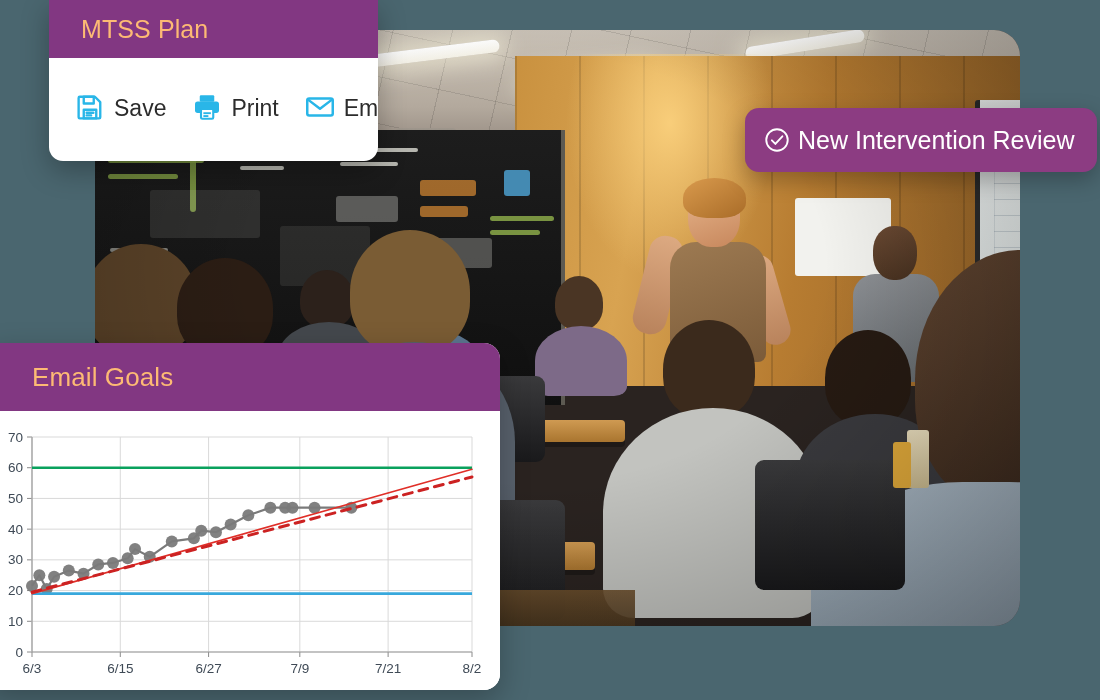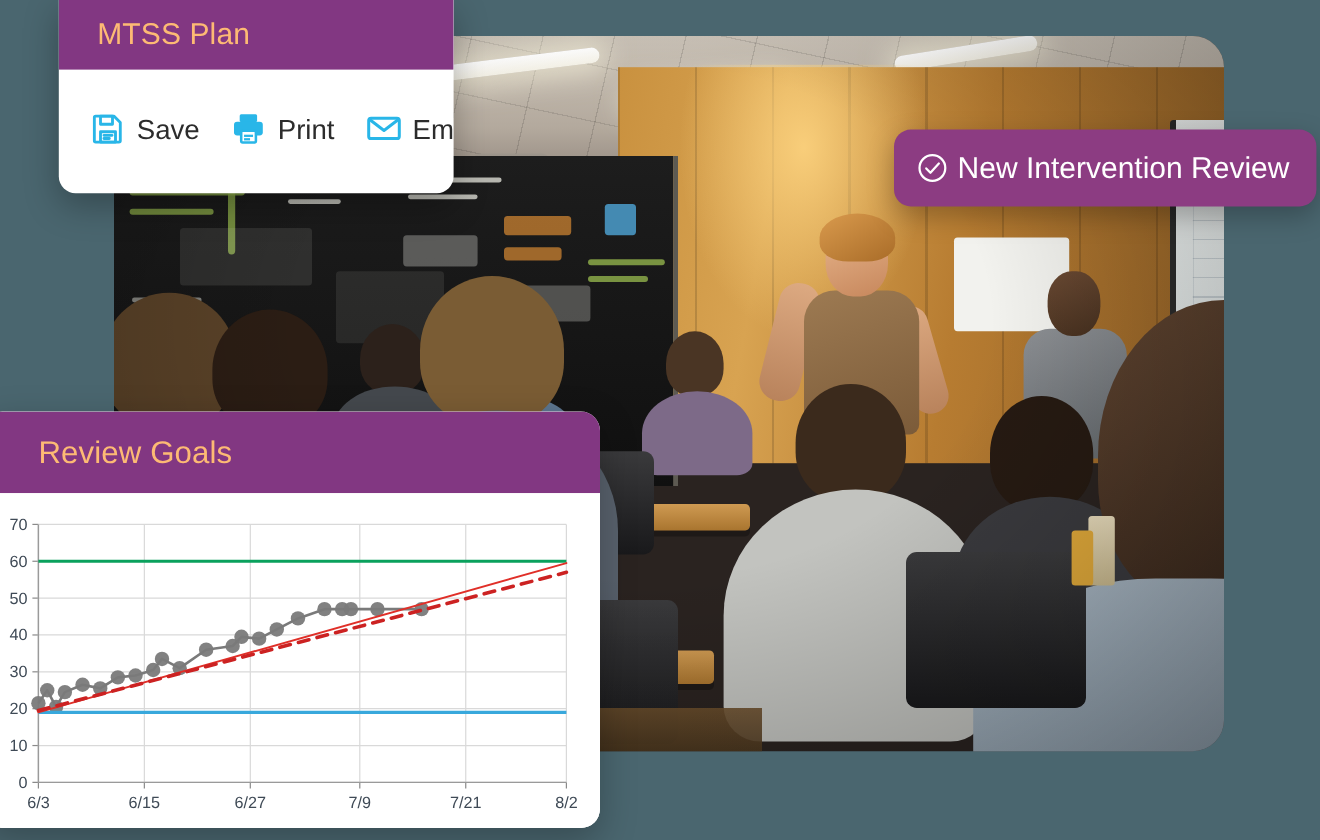--- a/index.html
+++ b/index.html
@@ -379,21 +379,21 @@
       <svg width="28" height="28" viewBox="0 0 24 24" fill="none" stroke="#ffffff" stroke-width="1.6" stroke-linecap="round" stroke-linejoin="round">
         <circle cx="12" cy="12" r="9.2"></circle>
         <path d="M7.6 12.3 10.6 15.4 16.6 8.8"></path>
       </svg>
     </span>
     <span class="badge-text">New Intervention Review</span>
   </div>
 
   <div class="card" id="goals-card">
     <div class="card-header">
-      <span class="card-title">Review Goals</span>
+      <span class="card-title">Email Goals</span>
     </div>
     <div class="chart-wrap">
       <svg id="chart-svg" width="514" height="279" viewBox="0 0 514 279">
           <line x1="46" y1="241" x2="486" y2="241" stroke="#d9d9d9" stroke-width="1"></line>
           <text x="37" y="245.5" text-anchor="end" class="tick-label">0</text>
           <line x1="41" y1="241" x2="46" y2="241" stroke="#8a8a8a" stroke-width="1"></line>
           <line x1="46" y1="210.28571428571428" x2="486" y2="210.28571428571428" stroke="#d9d9d9" stroke-width="1"></line>
           <text x="37" y="214.78571428571428" text-anchor="end" class="tick-label">10</text>
           <line x1="41" y1="210.28571428571428" x2="46" y2="210.28571428571428" stroke="#8a8a8a" stroke-width="1"></line>
           <line x1="46" y1="179.57142857142858" x2="486" y2="179.57142857142858" stroke="#d9d9d9" stroke-width="1"></line>

